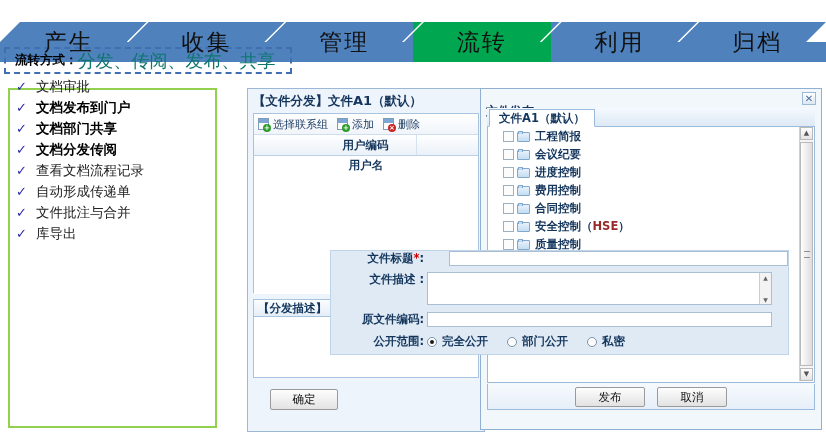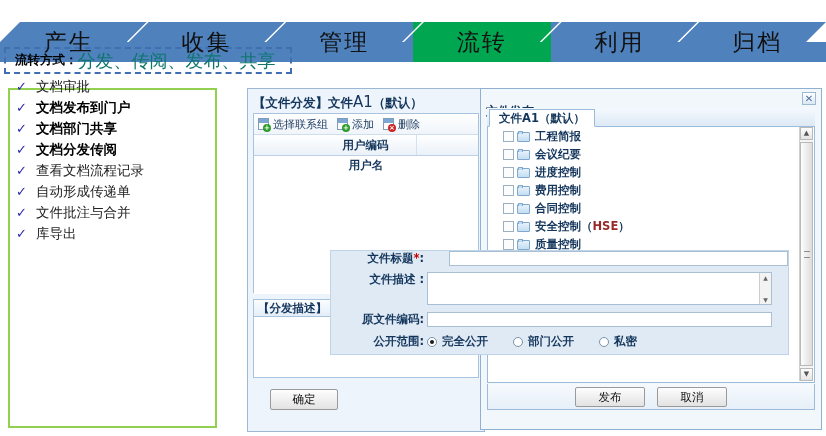--- a/index.html
+++ b/index.html
@@ -69,21 +69,21 @@
   
   #distwin{
     position:absolute;left:247px;top:88px;width:238px;height:344px;
     background:#eef4fb;
     border:1px solid #9cb8d6;box-sizing:border-box;
   }
   #dist-title{
     position:absolute;left:5px;top:4px;
     font-size:12.5px;font-weight:bold;color:#14365c;white-space:nowrap;
   }
-  #dist-title .sm{font-size:15px;font-weight:normal;}
+  #dist-title .sm{font-size:13px;font-weight:bold;}
   #dist-inner{
     position:absolute;left:5px;top:24px;width:226px;height:180px;
     background:#fff;border:1px solid #a8c3de;box-sizing:border-box;
   }
   #dist-toolbar{
     height:20px;display:flex;align-items:center;gap:8px;
     padding-left:3px;
     background:linear-gradient(#ffffff,#f0f5fa);
     border-bottom:1px solid #cfdeec;
   }
@@ -253,21 +253,21 @@
   #f-desc-in .ds{
     position:absolute;right:0;top:0;width:11px;height:31px;
     background:#f3f3f3;border-left:1px solid #cdcdcd;
   }
   #f-desc-in .ds span{
     position:absolute;left:0;width:11px;font-size:6px;text-align:center;color:#666;
   }
   #f-desc-in .ds .u{top:1px;}
   #f-desc-in .ds .d{bottom:1px;}
   #f-code-in{width:345px;}
-  .radios{display:flex;gap:6px;}
+  .radios{display:flex;gap:0;}
   .rad{display:flex;align-items:center;margin-right:19px;}
   .rad .dot{
     width:10px;height:10px;border-radius:50%;
     background:#fff;border:1px solid #7a93ab;box-sizing:border-box;
     margin-right:5px;position:relative;flex:0 0 10px;
   }
   .rad.on .dot:after{
     content:"";position:absolute;left:2px;top:2px;width:4px;height:4px;
     border-radius:50%;background:#1a1a1a;
   }

